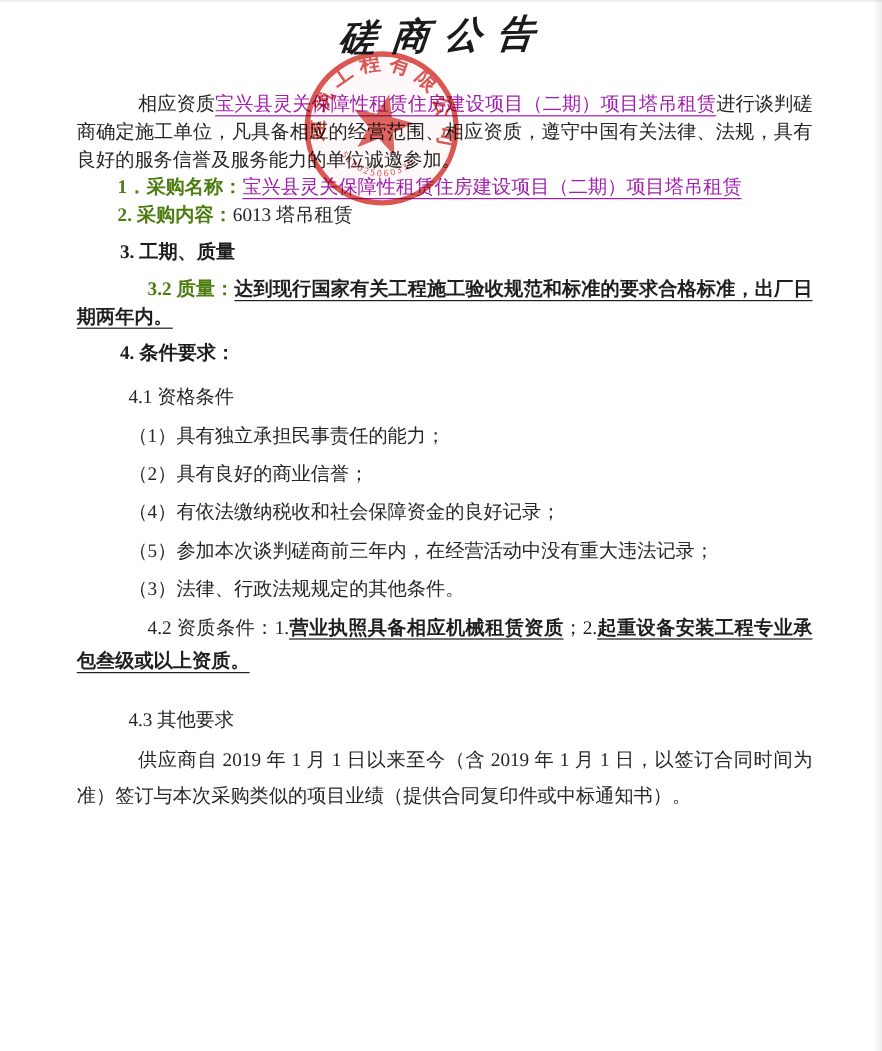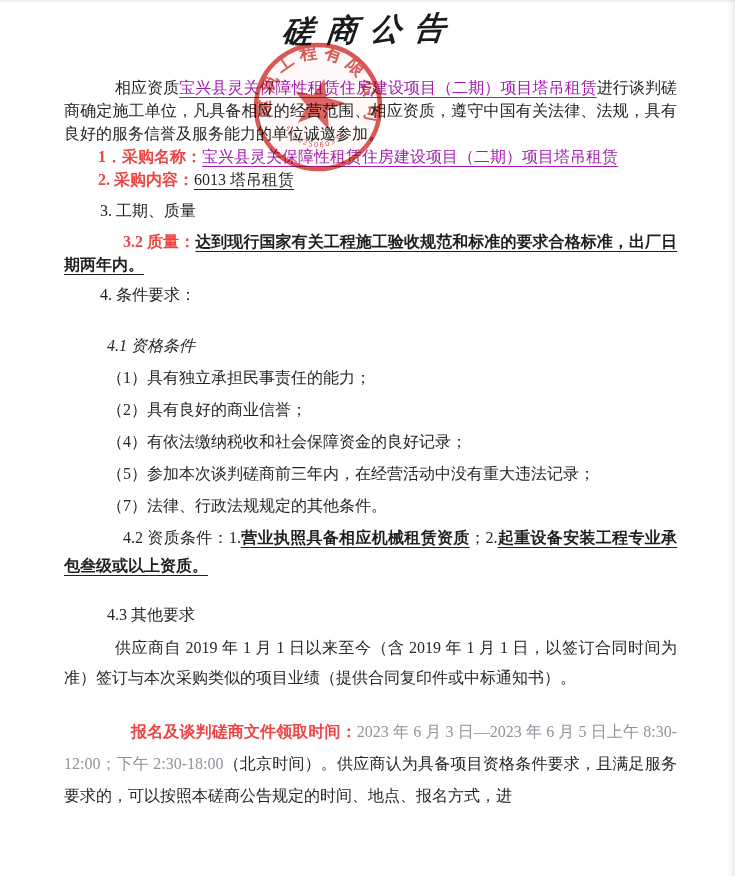--- a/index.html
+++ b/index.html
@@ -38,41 +38,40 @@
     font-style:italic;
     letter-spacing:13px;
     color:#1b1b1b;
     transform:rotate(-1.5deg) skewX(-7deg);
     line-height:42px;
   }
   
   .p{font-size:16px;text-align:justify;}
   .p-intro{margin-top:25px;line-height:23px;text-indent:51px;}
   .item{margin-top:0;line-height:23px;padding-left:34px;}
-  .sec-heading{margin-top:8px;line-height:23px;padding-left:36px;font-weight:400;color:#1d1d1d;}
+  .sec-heading{margin-top:8px;line-height:23px;padding-left:36px;font-weight:700;color:#1d1d1d;}
   .p31{margin-top:7px;line-height:23px;text-indent:59px;}
   .p32{margin-top:8px;line-height:23px;text-indent:59px;}
-  .sec4-heading{margin-top:7px;line-height:23px;padding-left:36px;font-weight:400;color:#1d1d1d;}
-  .s41{margin-top:28px;line-height:23px;padding-left:43px;font-style:italic;}
+  .sec4-heading{margin-top:7px;line-height:23px;padding-left:36px;font-weight:700;color:#1d1d1d;}
+  .s41{margin-top:14px;line-height:23px;padding-left:43px;}
   .cond{margin-top:9px;line-height:23px;padding-left:43px;}
   .p42{margin-top:7px;line-height:28px;text-indent:59px;}
   .s43{margin-top:23px;line-height:23px;padding-left:43px;}
   .p-supplier{margin-top:7px;line-height:30px;text-indent:51px;}
   .p-reg{margin-top:23px;line-height:32px;text-indent:67px;}
   
-  .bold{font-weight:700;color:#ef4444;}
+  .bold{font-weight:700;color:#4d7c0f;}
   .fill-gray{
     color:#a21caf;
     text-decoration:underline;
     text-underline-offset:4px;
     text-decoration-thickness:1px;
   }
   .fill-black{
     color:#242424;
-    text-decoration:underline;
     text-underline-offset:4px;
     text-decoration-thickness:1px;
   }
   .fill-black-bold{
     color:#1f1f1f;font-weight:700;
     text-decoration:underline;
     text-underline-offset:4px;
     text-decoration-thickness:1px;
   }
   .gray-text{color:#8e949c;}
@@ -107,29 +106,28 @@
     <div class="p p32"><span class="bold">3.2 质量：</span><span class="fill-black-bold">达到现行国家有关工程施工验收规范和标准的要求合格标准，出厂日期两年内。</span></div>
 
     <div class="p sec4-heading">4. 条件要求：</div>
 
     <div class="p s41">4.1 资格条件</div>
 
     <div class="p cond">（1）具有独立承担民事责任的能力；</div>
     <div class="p cond">（2）具有良好的商业信誉；</div>
     <div class="p cond">（4）有依法缴纳税收和社会保障资金的良好记录；</div>
     <div class="p cond">（5）参加本次谈判磋商前三年内，在经营活动中没有重大违法记录；</div>
-    <div class="p cond">（7）法律、行政法规规定的其他条件。</div>
+    <div class="p cond">（3）法律、行政法规规定的其他条件。</div>
 
     <div class="p p42"><span>4.2 资质条件：1.</span><span class="fill-black-bold">营业执照具备相应机械租赁资质</span><span>；2.</span><span class="fill-black-bold">起重设备安装工程专业承包叁级或以上资质。</span></div>
 
     <div class="p s43">4.3 其他要求</div>
 
     <div class="p p-supplier">供应商自 2019 年 1 月 1 日以来至今（含 2019 年 1 月 1 日，以签订合同时间为准）签订与本次采购类似的项目业绩（提供合同复印件或中标通知书）。</div>
 
-    <div class="p p-reg"><span class="bold">报名及谈判磋商文件领取时间：</span><span class="gray-text">2023 年 6 月 3 日—2023 年 6 月 5 日上午</span> <span class="gray-text">8:30-12:00；下午 2:30-18:00</span><span>（北京时间）。供应商认为具备项目资格条件要求，且满足服务要求的，可以按照本磋商公告规定的时间、地点、报名方式，进</span></div>
 
   </div>
 
   <svg class="seal" viewBox="0 0 140 152" xmlns="http://www.w3.org/2000/svg">
     <g transform="rotate(6 70 76)">
       <circle cx="70" cy="76" r="62" fill="rgba(229,96,92,0.05)" stroke="#d5403c" stroke-width="4.5"></circle>
       <polygon transform="rotate(7 70 74)" points="70,47 76.5,65.1 95.7,65.7 80.5,77.4 85.9,95.8 70,85 54.1,95.8 59.5,77.4 44.3,65.7 63.5,65.1" fill="#d5403c" opacity="0.92"></polygon>
       <defs>
         <path id="arcCompany" d="M 24 92.8 A 49 49 0 1 1 116 92.8" fill="none"></path>
         <path id="arcCode" d="M 32.4 89.7 A 40 40 0 0 0 107.6 89.7" fill="none"></path>

